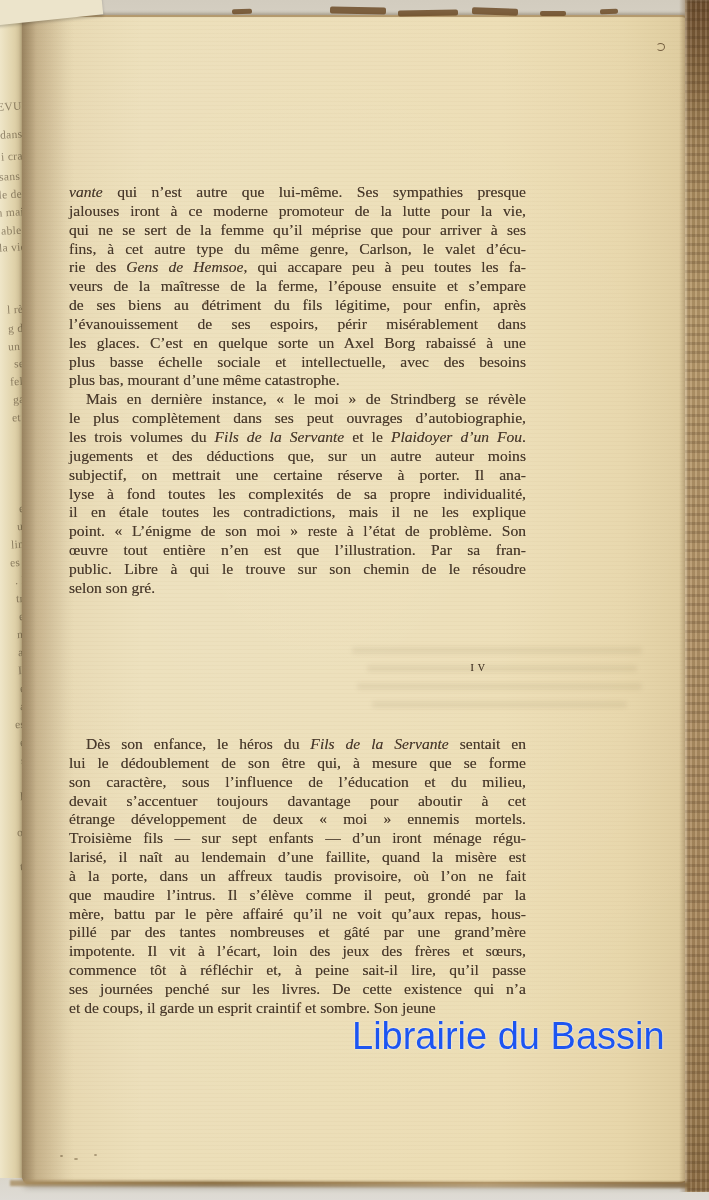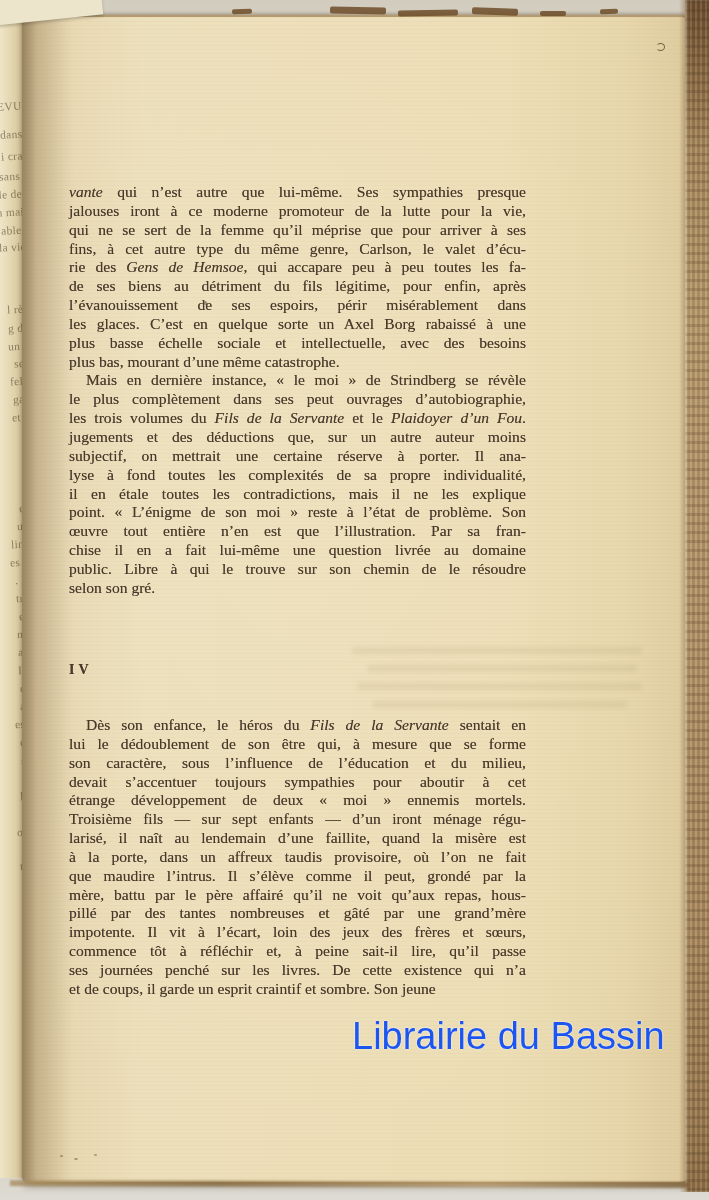--- a/index.html
+++ b/index.html
@@ -55,37 +55,36 @@
     color:var(--ink,#48392b);
   }
   .runhead .title{font-size:13.5px;letter-spacing:2.6px;}
   .runhead .folio{font-size:14.5px;letter-spacing:1px;}
   .textflow{
     position:absolute;left:47px;width:457px;
     color:var(--ink,#48392b);
     font-size:15.6px;
   }
   .tf1{top:166px;}
-  .tf2{top:699px;}
+  .tf2{top:718px;}
   .bline{
     height:18.85px;line-height:18.85px;
     text-align:justify;text-align-last:justify;
     white-space:nowrap; 
     overflow:visible;
     text-shadow:0 0 .4px rgba(72,57,43,.6);
   }
   .bline.pend{text-align-last:left;font-family:Liberation Serif, serif;}
   .bline.indent{padding-left:17px;}
   .bline em{font-style:italic;}
   .section-heading{
     position:absolute;left:47px;top:645px;width:420px;
-    text-align:left;color:var(--ink,#48392b);
-    font-size:14px;letter-spacing:4px;
+    text-align:right;color:var(--ink,#48392b);
+    font-size:10px;letter-spacing:4px;
     text-shadow:0 0 .4px rgba(72,57,43,.6);
-    font-weight:bold;
   }
   
   .watermark{
     position:absolute;left:330px;top:998px;width:360px;
     font-family:"Liberation Sans", sans-serif;
     font-size:38px;line-height:42px;
     color:var(--wm,#1d55f0);
     text-shadow:0 0 2px rgba(255,255,255,.75), 0 0 1px rgba(255,255,255,.9);
     white-space:nowrap;
   }
@@ -152,51 +151,51 @@
   <div class="page">
     <div class="gutter-shadow"></div>
 
 
     <div class="textflow tf1">
         <div class="bline"><em>vante</em> qui n’est autre que lui-même. Ses sympathies presque</div>
         <div class="bline">jalouses iront à ce moderne promoteur de la lutte pour la vie,</div>
         <div class="bline">qui ne se sert de la femme qu’il méprise que pour arriver à ses</div>
         <div class="bline">fins, à cet autre type du même genre, Carlson, le valet d’écu-</div>
         <div class="bline">rie des <em>Gens de Hemsoe</em>, qui accapare peu à peu toutes les fa-</div>
+        <div class="bline">veurs de la maîtresse de la ferme, l’épouse ensuite et s’empare</div>
         <div class="bline">de ses biens au détriment du fils légitime, pour enfin, après</div>
         <div class="bline">l’évanouissement de ses espoirs, périr misérablement dans</div>
         <div class="bline">les glaces. C’est en quelque sorte un Axel Borg rabaissé à une</div>
         <div class="bline">plus basse échelle sociale et intellectuelle, avec des besoins</div>
         <div class="bline pend">plus bas, mourant d’une même catastrophe.</div>
         <div class="bline indent">Mais en dernière instance, « le moi » de Strindberg se révèle</div>
         <div class="bline">le plus complètement dans ses peut ouvrages d’autobiographie,</div>
         <div class="bline">les trois volumes du <em>Fils de la Servante</em> et le <em>Plaidoyer d’un Fou</em>.</div>
         <div class="bline">jugements et des déductions que, sur un autre auteur moins</div>
         <div class="bline">subjectif, on mettrait une certaine réserve à porter. Il ana-</div>
         <div class="bline">lyse à fond toutes les complexités de sa propre individualité,</div>
         <div class="bline">il en étale toutes les contradictions, mais il ne les explique</div>
         <div class="bline">point. « L’énigme de son moi » reste à l’état de problème. Son</div>
         <div class="bline">œuvre tout entière n’en est que l’illustration. Par sa fran-</div>
-        <div class="bline">chise il en a fait lui-même une question livrée au domaine</div>
         <div class="bline">public. Libre à qui le trouve sur son chemin de le résoudre</div>
         <div class="bline pend">selon son gré.</div>
       </div>
 
     <div class="section-heading">IV</div>
 
     <div class="ghost" style="left:330px;top:630px;width:290px;height:7px;"></div>
     <div class="ghost" style="left:345px;top:648px;width:270px;height:7px;"></div>
     <div class="ghost" style="left:335px;top:666px;width:285px;height:7px;"></div>
     <div class="ghost" style="left:350px;top:684px;width:255px;height:7px;"></div>
 
     <div class="textflow tf2">
         <div class="bline indent">Dès son enfance, le héros du <em>Fils de la Servante</em> sentait en</div>
         <div class="bline">lui le dédoublement de son être qui, à mesure que se forme</div>
         <div class="bline">son caractère, sous l’influence de l’éducation et du milieu,</div>
-        <div class="bline">devait s’accentuer toujours sympathies pour aboutir à cet</div>
+        <div class="bline">devait s’accentuer toujours davantage pour aboutir à cet</div>
         <div class="bline">étrange développement de deux « moi » ennemis mortels.</div>
         <div class="bline">Troisième fils — sur sept enfants — d’un iront ménage régu-</div>
         <div class="bline">larisé, il naît au lendemain d’une faillite, quand la misère est</div>
         <div class="bline">à la porte, dans un affreux taudis provisoire, où l’on ne fait</div>
         <div class="bline">que maudire l’intrus. Il s’élève comme il peut, grondé par la</div>
         <div class="bline">mère, battu par le père affairé qu’il ne voit qu’aux repas, hous-</div>
         <div class="bline">pillé par des tantes nombreuses et gâté par une grand’mère</div>
         <div class="bline">impotente. Il vit à l’écart, loin des jeux des frères et sœurs,</div>
         <div class="bline">commence tôt à réfléchir et, à peine sait-il lire, qu’il passe</div>
         <div class="bline">ses journées penché sur les livres. De cette existence qui n’a</div>

